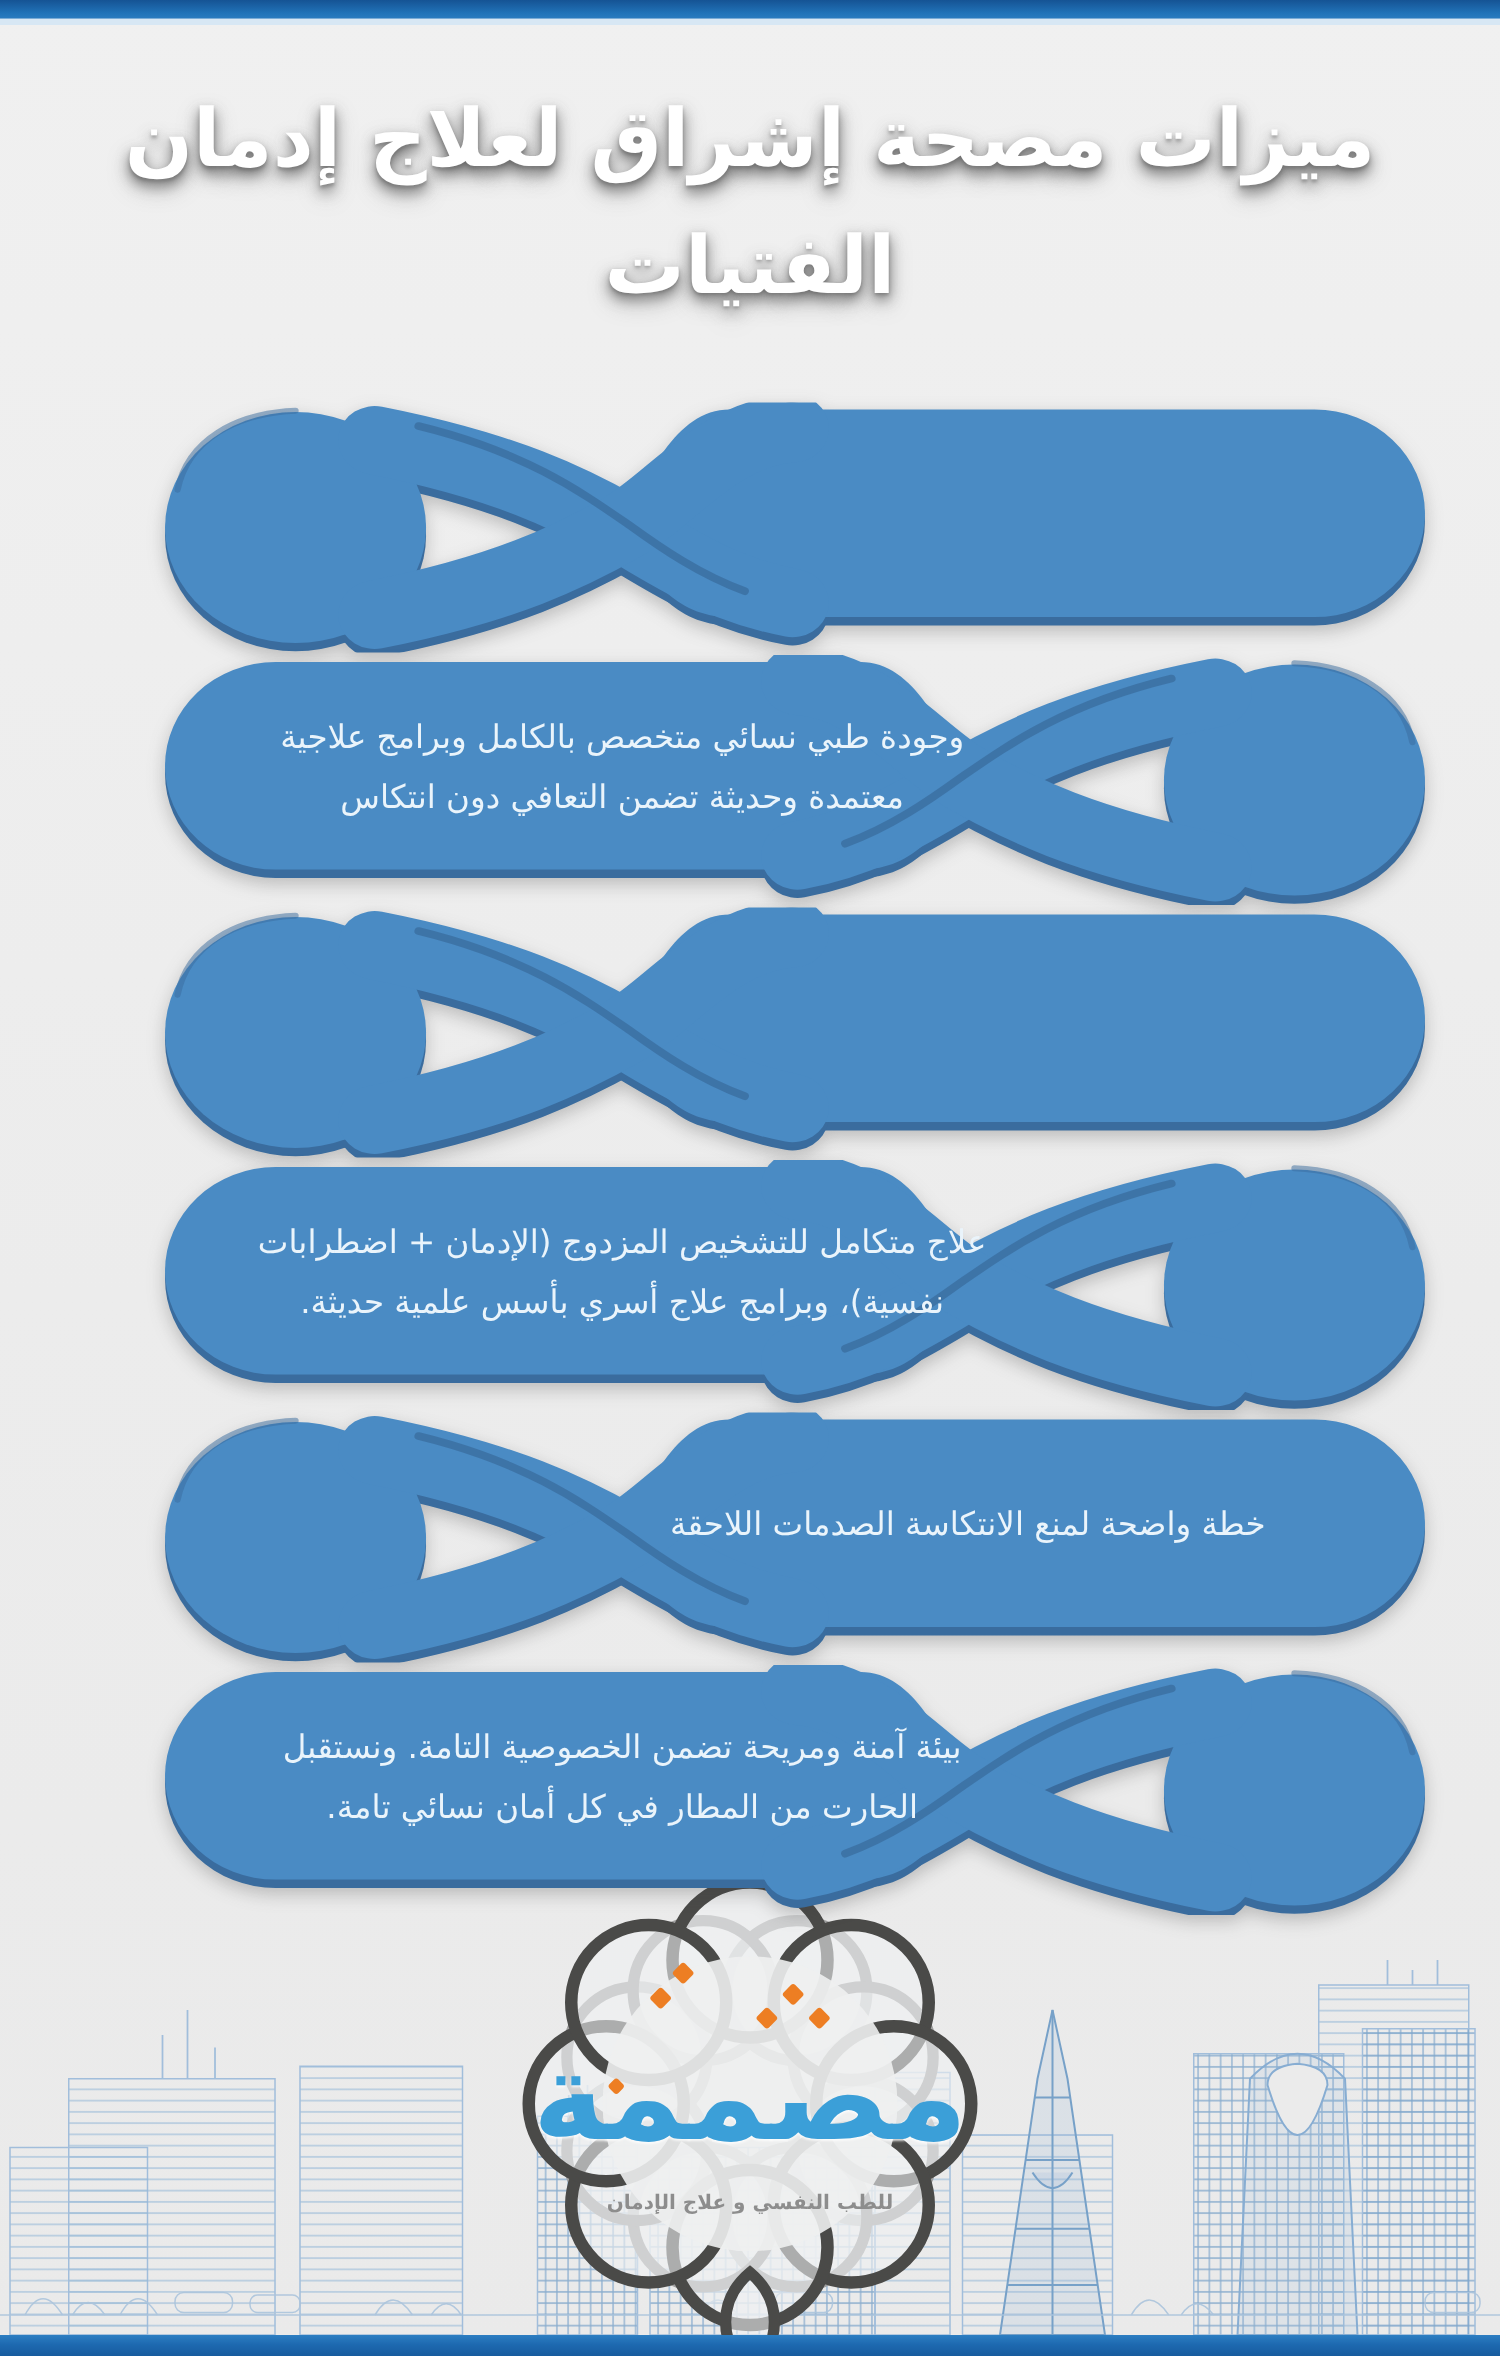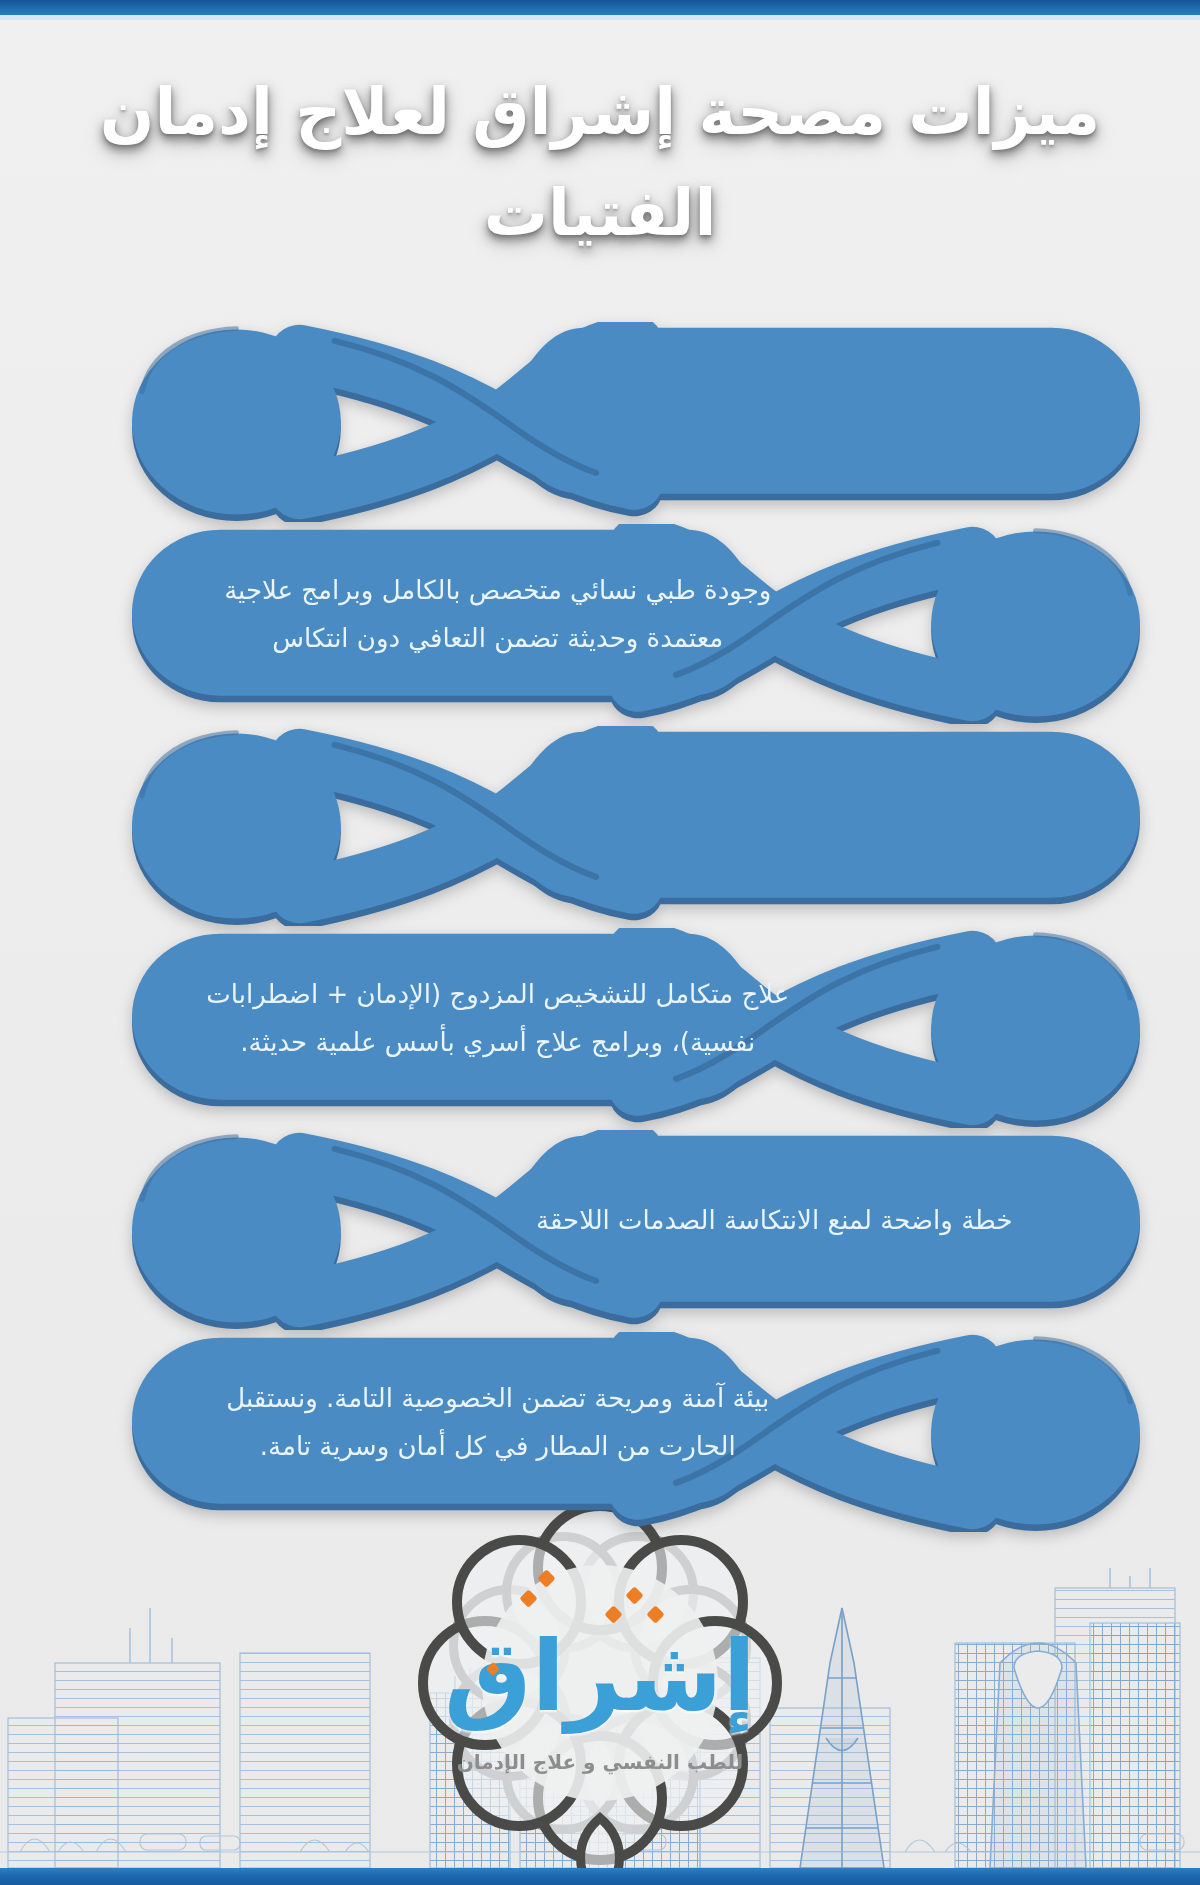--- a/index.html
+++ b/index.html
@@ -34,21 +34,21 @@
   .fB .ftext{left:7%;width:59%;}
   
   .footer{position:absolute;left:0;right:0;bottom:0;height:385px;z-index:1;}
   .skyline{position:absolute;left:0;right:0;bottom:17px;width:100%;height:300px;opacity:.8;}
   .logo-wrap{position:absolute;left:50%;top:-12px;transform:translateX(-50%);width:460px;height:420px;z-index:4;}
   .rosette{position:absolute;inset:0;width:100%;height:100%;}
   .logo-center{position:absolute;inset:0;display:flex;flex-direction:column;align-items:center;
         justify-content:center;padding-top:4px;direction:rtl;}
   .brand{font-size:98px;font-weight:800;color:var(--brand-blue);line-height:1;
         text-shadow:0 2px 2px rgba(255,255,255,.8);}
-  .tagline{margin-top:25px;font-size:20px;font-weight:700;color:var(--tagline-gray);letter-spacing:1px;}
+  .tagline{margin-top:25px;font-size:16px;font-weight:700;color:var(--tagline-gray);letter-spacing:1px;}
   .dot{position:absolute;width:13px;height:13px;background:var(--brand-orange);
         transform:rotate(45deg);border-radius:2.5px;}
   .d1{top:120px;left:237px;} .d2{top:101px;left:258px;} .d3{top:120px;left:279px;}
   .d4{top:104px;left:152px;} .d5{top:84px;left:170px;} .d6{top:176px;left:118px;width:10px;height:10px;}
 </style>
 </head>
 <body>
 
 <svg width="0" height="0" style="position:absolute" aria-hidden="true">
   <defs>
@@ -104,21 +104,21 @@
     <div class="feature fA">
       <svg class="ribbon" viewBox="0 0 1020 212" preserveAspectRatio="none">
           <use href="#ribbon-unit"></use>
         </svg>
       <div class="ftext">خطة واضحة لمنع الانتكاسة الصدمات اللاحقة</div>
     </div>
     <div class="feature fB">
       <svg class="ribbon" viewBox="0 0 1020 212" preserveAspectRatio="none">
           <use href="#ribbon-unit" transform="translate(1020,0) scale(-1,1)"></use>
         </svg>
-      <div class="ftext">بيئة آمنة ومريحة تضمن الخصوصية التامة. ونستقبل الحارت من المطار في كل أمان وسرية تامة.</div>
+      <div class="ftext">بيئة آمنة ومريحة تضمن الخصوصية التامة. ونستقبل الحارت من المطار في كل أمان نسائي تامة.</div>
     </div>
   </div>
 
   <div class="footer">
 
     <svg class="skyline" viewBox="0 0 1200 300" preserveAspectRatio="none">
       <defs>
         <pattern id="winp" width="16" height="9" patternUnits="userSpaceOnUse">
           <path d="M0 4.5 H16" stroke="#7ea9d2" stroke-width="1" opacity=".8"></path>
         </pattern>
@@ -189,21 +189,21 @@
             <circle cx="149" cy="276" r="62"></circle>
           <circle cx="115" cy="195" r="62"></circle>
             <circle cx="149" cy="114" r="62"></circle>
         </g>
 
         <path d="M230 330 C204 352 204 386 230 412 C256 386 256 352 230 330 Z" style="fill:rgba(238,240,241,.6);stroke:#4a4a48;stroke-width:9"></path>
 
         <circle cx="230" cy="195" r="118" style="fill:rgba(238,239,240,.9)"></circle>
       </svg>
       <div class="logo-center">
-        <div class="brand">إشراق</div>
+        <div class="brand">مصممة</div>
         <div class="tagline">للطب النفسي و علاج الإدمان</div>
       </div>
       <span class="dot d1"></span>
       <span class="dot d2"></span>
       <span class="dot d3"></span>
       <span class="dot d4"></span>
       <span class="dot d5"></span>
       <span class="dot d6"></span>
     </div>
   </div>

